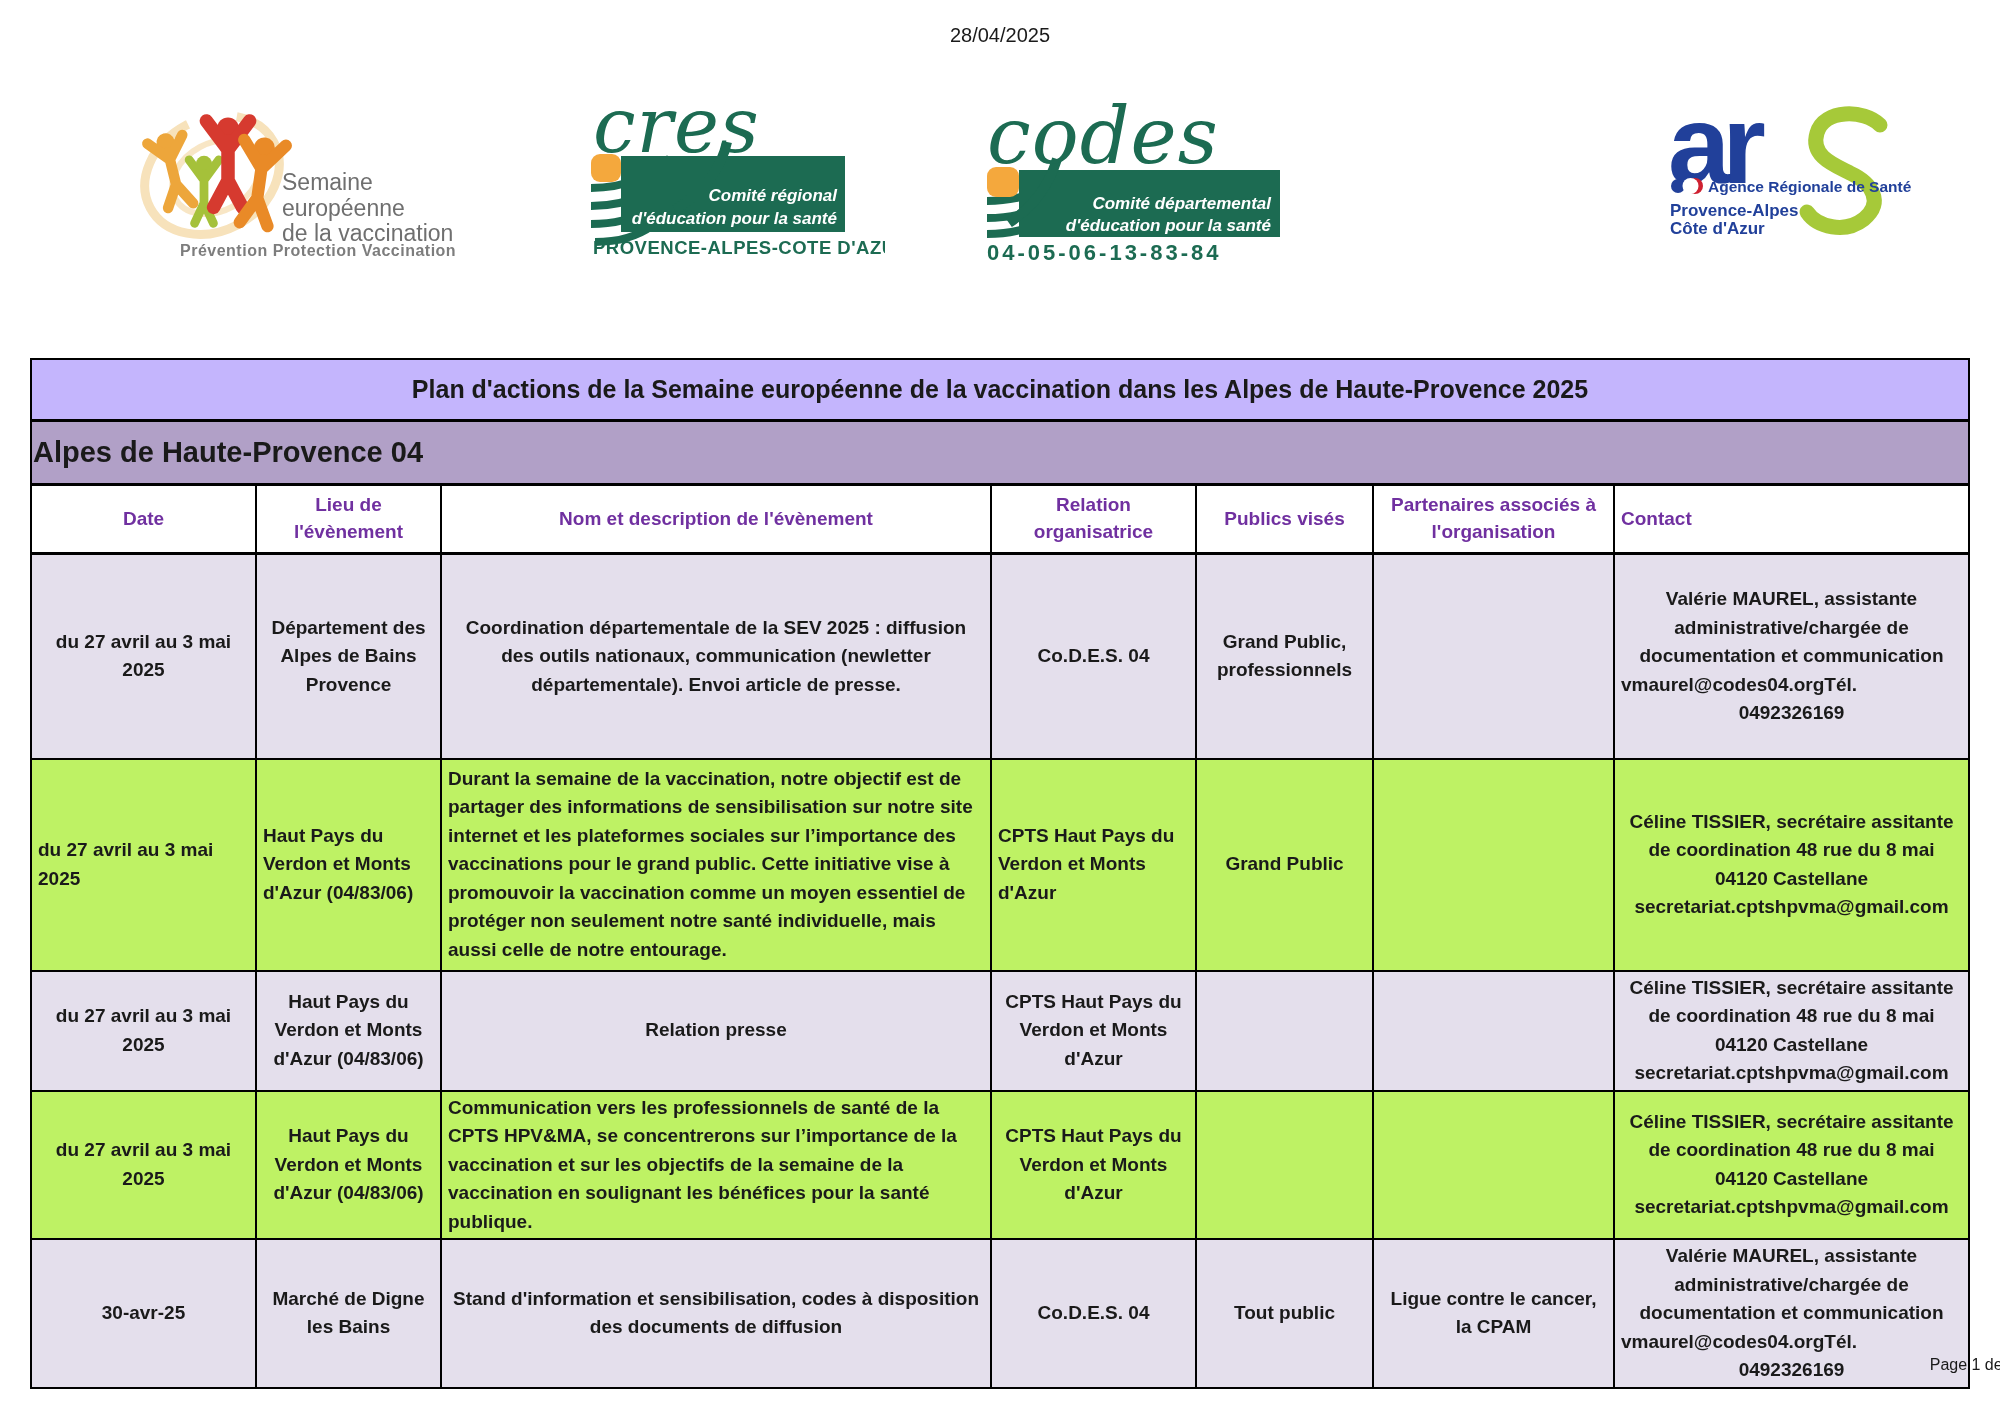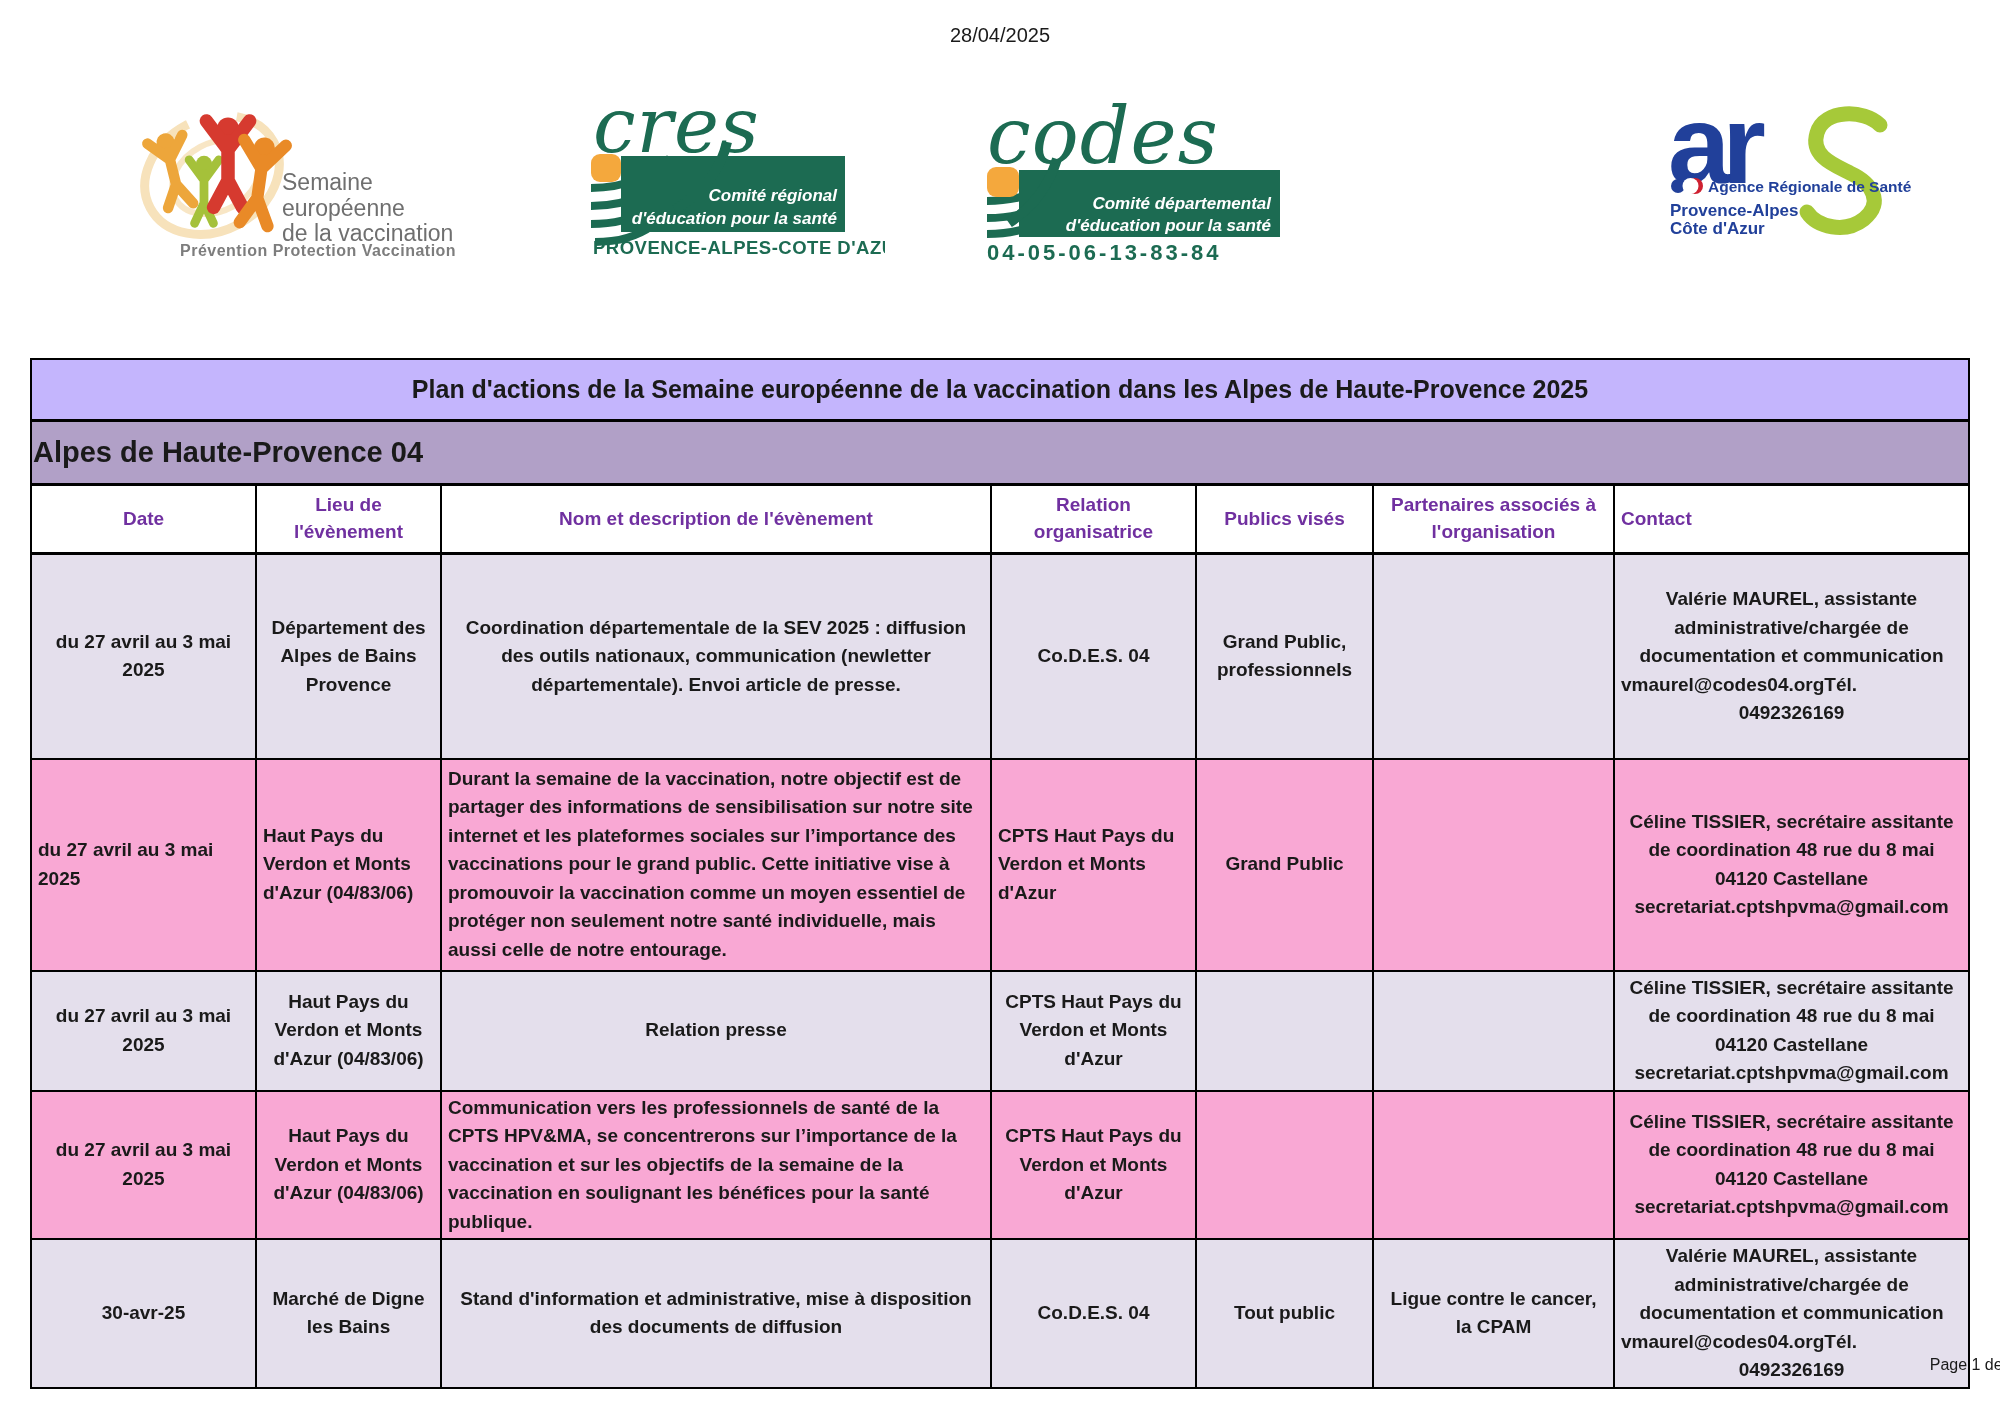--- a/index.html
+++ b/index.html
@@ -29,21 +29,21 @@
     height:59px;border-bottom-width:3px;
   }
   tr.head-row th{
     color:#7030a0;font-size:19px;font-weight:bold;height:62px;
     text-align:center;padding:2px 6px;border-bottom-width:3px;background:#fff;
     line-height:1.4;vertical-align:middle;
   }
   tr.head-row th.h-left{text-align:left;}
   tbody.data td{
     font-size:19px;font-weight:bold;vertical-align:middle;
-    padding:2px 6px;line-height:1.5;background:#f9a8d4;
+    padding:2px 6px;line-height:1.5;background:#bef264;
   }
   tbody.data tr.lav td{background:#e4dfec;}
   .ac{text-align:center;}
   .al{text-align:left;}
   .contact-split{display:flex;padding:0 0px;}
   .contact-split span{white-space:nowrap;}
 </style>
 </head>
 <body>
 
@@ -197,21 +197,21 @@
       <td class="ac">Haut Pays du Verdon et Monts d'Azur (04/83/06)</td>
       <td class="al">Communication vers les professionnels de santé de la CPTS HPV&amp;MA, se concentrerons sur l’importance de la vaccination et sur les objectifs de la semaine de la vaccination en soulignant les bénéfices pour la santé publique.</td>
       <td class="ac">CPTS Haut Pays du Verdon et Monts d'Azur</td>
       <td class="ac"></td>
       <td class="ac"></td>
       <td class="ac">Céline TISSIER, secrétaire assitante de coordination 48 rue du 8 mai 04120 Castellane secretariat.cptshpvma@gmail.com</td>
     </tr>
     <tr class="lav" style="height:134px">
       <td class="ac">30-avr-25</td>
       <td class="ac">Marché de Digne les Bains</td>
-      <td class="ac">Stand d'information et administrative, mise à disposition des documents de diffusion</td>
+      <td class="ac">Stand d'information et sensibilisation, codes à disposition des documents de diffusion</td>
       <td class="ac">Co.D.E.S. 04</td>
       <td class="ac">Tout public</td>
       <td class="ac">Ligue contre le cancer, la CPAM</td>
       <td class="ac">
         <div>Valérie MAUREL, assistante administrative/chargée de documentation et communication</div>
         <div class="contact-split">
           <span>vmaurel@codes04.org</span>
           <span>Tél.</span>
         </div>
         <div>0492326169</div>

